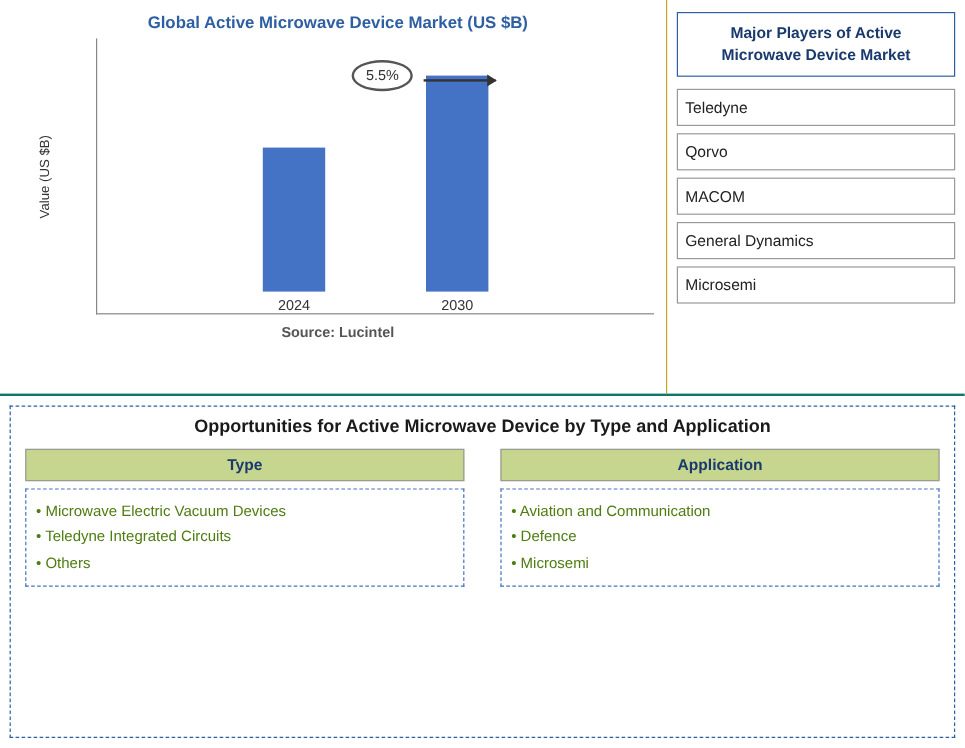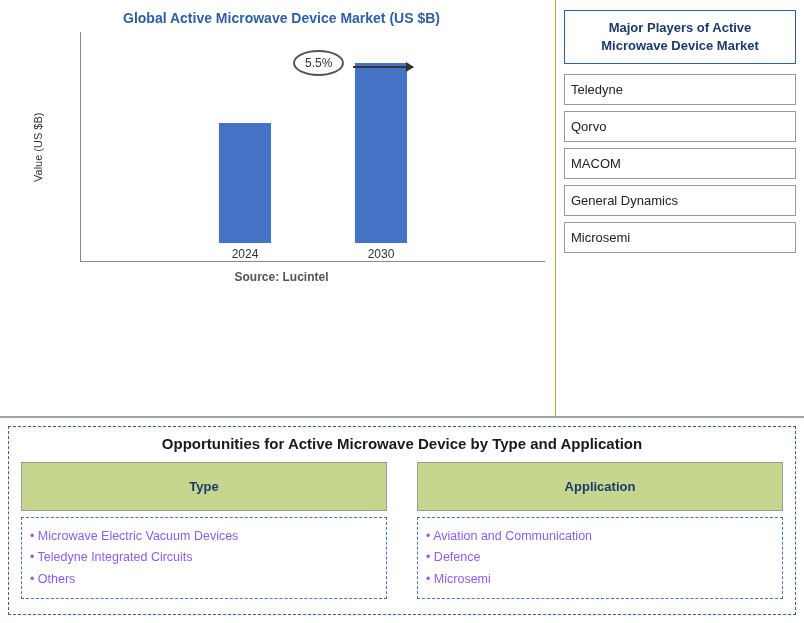--- a/index.html
+++ b/index.html
@@ -13,22 +13,22 @@
     }
     .main-container {
       width: 804px;
       height: 623px;
       display: flex;
       flex-direction: column;
     }
     .top-section {
       display: flex;
       flex-direction: row;
-      height: 418px;
-      border-bottom: 2px solid #a3a3a3;
+      height: 330px;
+      border-bottom: 2px solid #0f766e;
     }
     
     .chart-area {
       flex: 0 0 555px;
       padding: 10px 10px 10px 18px;
       position: relative;
     }
     .chart-title {
       text-align: center;
       color: #2e5fa3;
@@ -178,28 +178,28 @@
     .opp-col {
       flex: 1;
     }
     .opp-col-header {
       background: #c6d68e;
       border: 1px solid #999;
       text-align: center;
       font-weight: bold;
       font-size: 13px;
       color: #1a3a6e;
-      padding: 16px;
+      padding: 5px;
       margin-bottom: 6px;
     }
     .opp-col-body {
       border: 1.5px dashed #4472c4;
       padding: 8px 8px;
       font-size: 12.5px;
-      color: #8b5cf6;
+      color: #4d7c0f;
       line-height: 1.7;
     }
     .opp-col-body .bullet {
       display: block;
     }
   </style>
 </head>
 <body>
 
 <div class="main-container">

